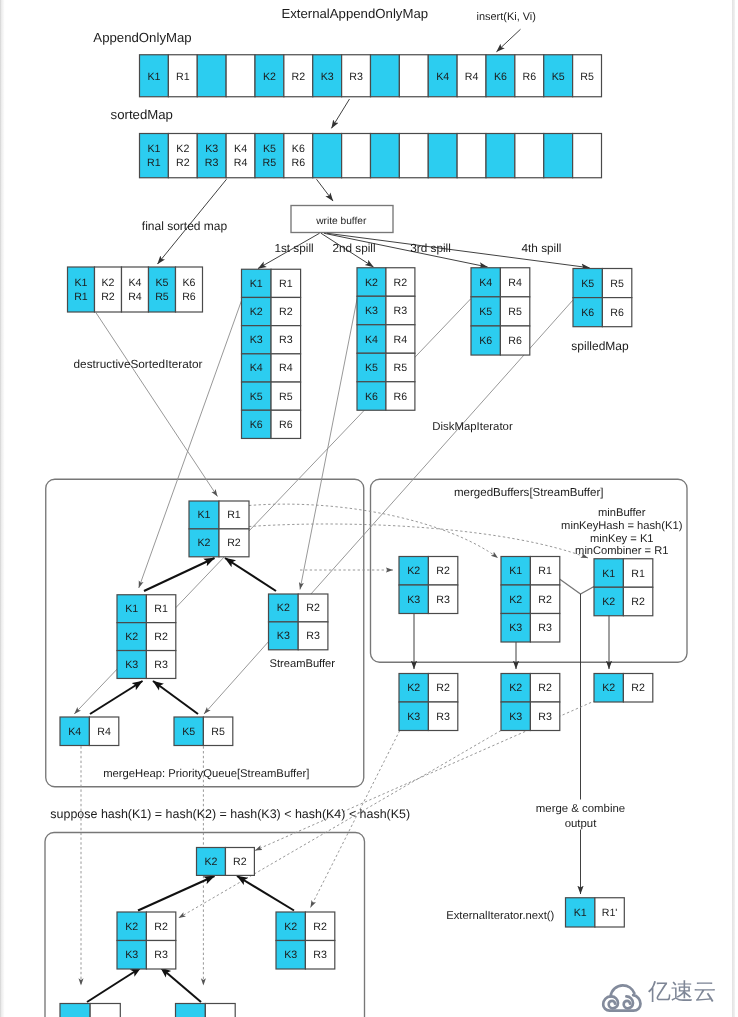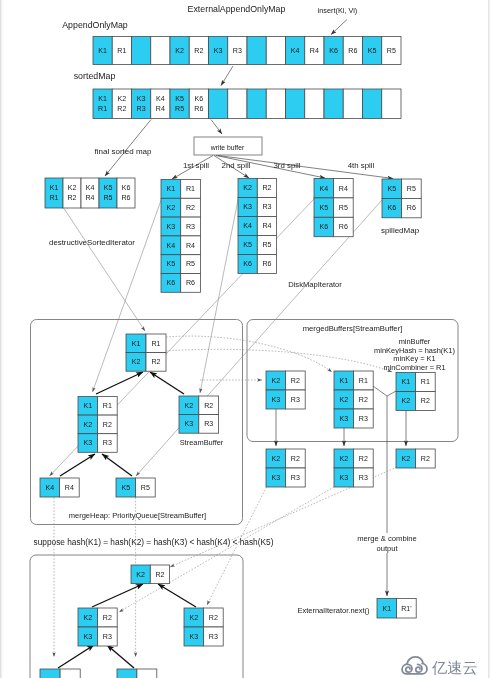--- a/index.html
+++ b/index.html
@@ -24,21 +24,21 @@
   .solid{stroke:#111;stroke-width:1.35;fill:none;}
   .arrow{stroke:#333;stroke-width:.62;fill:none;}
   .boxline{stroke:#777;stroke-width:.9;fill:none;}
   .cellrect{stroke:#4a4a4a;stroke-width:.8;}
   .fillc{fill:#2ccdf0;}
   .fillw{fill:#fff;}
   #page-edge-left{position:absolute;left:0;top:0;width:3px;height:678px;
     background:linear-gradient(to right,#d2d2d2 0%,#ededed 35%,#fdfdfd 100%);}
   #page-edge-right{position:absolute;left:488px;top:0;width:2px;height:678px;
     background:linear-gradient(to right,#e2e2e2 0%,#f2f2f2 100%);}
-  #watermark{position:absolute;left:401px;top:654px;display:flex;align-items:flex-end;gap:4px;}
+  #watermark{position:absolute;left:401px;top:654px;display:flex;align-items:flex-start;gap:4px;}
   #watermark-text{font-size:15.2px;color:#7e8696;font-family:"Liberation Sans",sans-serif;line-height:1;white-space:nowrap;}
 </style>
 </head>
 <body>
 
 <div id="page">
 <div id="page-edge-left"></div>
 <div id="page-edge-right"></div>
 <svg id="root" width="492" height="678" viewBox="0 0 492 678">
   <defs>

